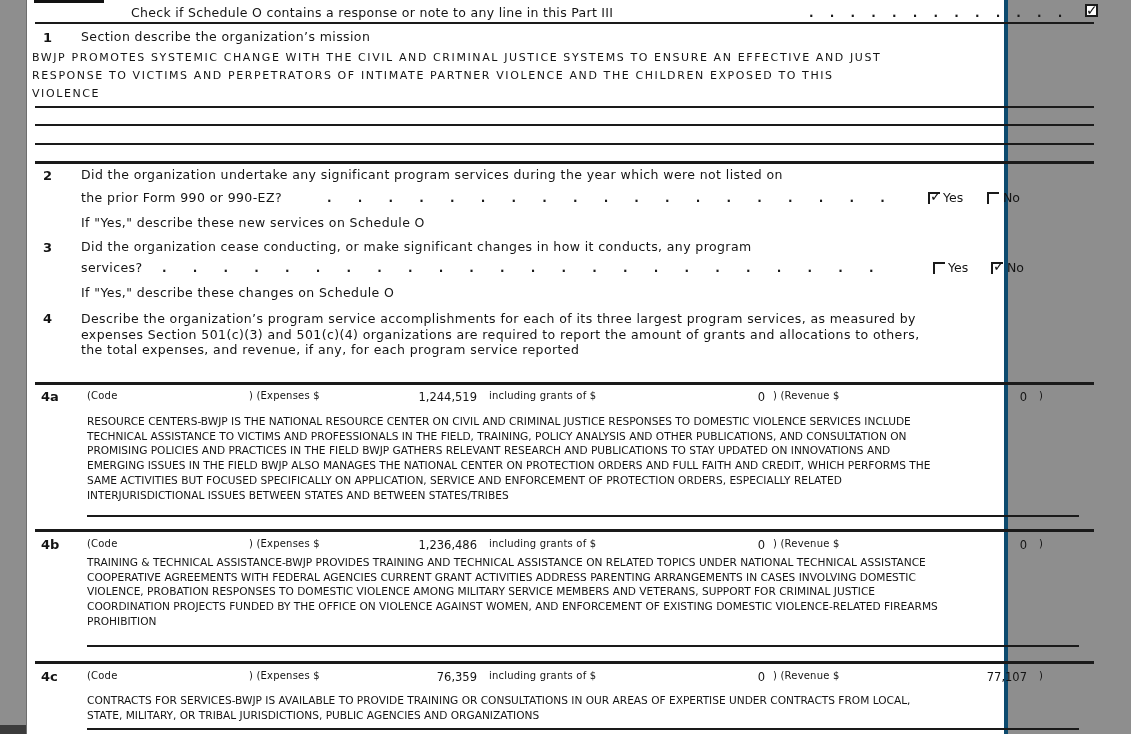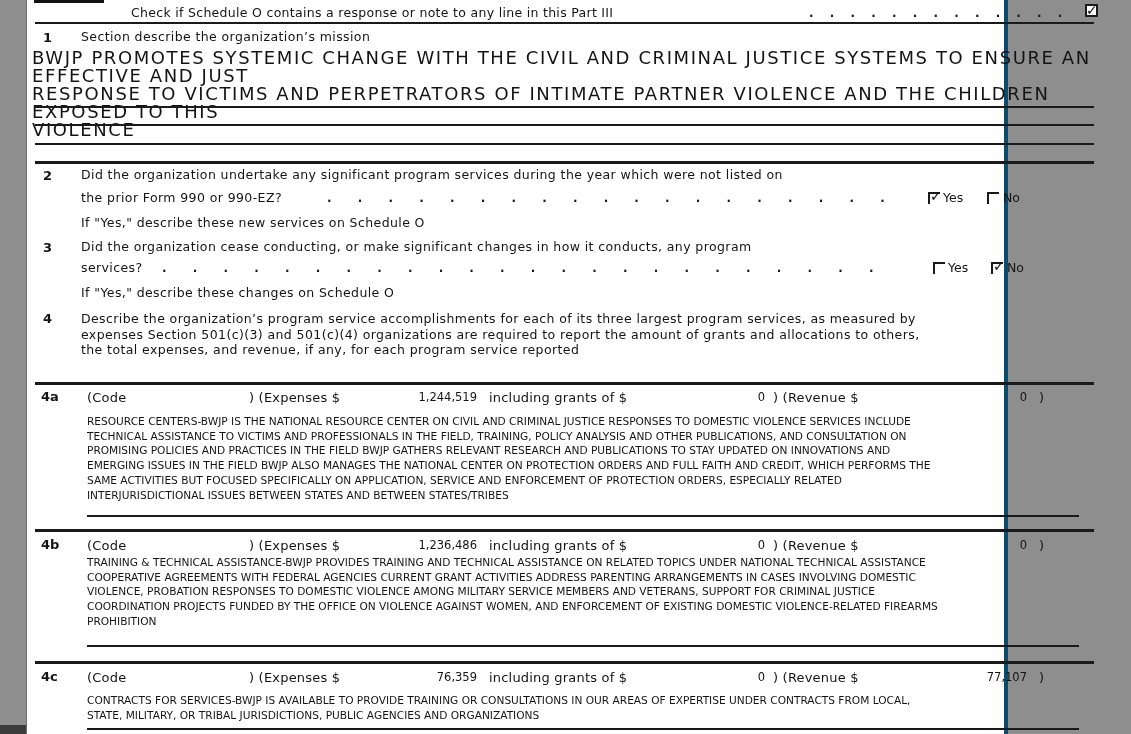--- a/index.html
+++ b/index.html
@@ -21,41 +21,41 @@
     box-sizing:border-box;
   }
   .abs{position:absolute;}
   .hline{position:absolute;left:8px;width:1059px;height:0;border-top:2px solid #1a1a1a;}
   .hline.thick{border-top-width:3px;}
   .hline.body-rule{left:60px;width:992px;border-top-width:2px;}
   .stub-bar{position:absolute;left:7px;top:0;width:70px;height:3px;background:#111;}
   .qnum{font-size:13px;font-weight:bold;}
   .qtext{font-size:12.5px;letter-spacing:0.4px;white-space:pre-line;line-height:15.5px;}
   .checkrow-text{font-size:12.5px;letter-spacing:0.3px;}
-  .mission{font-size:18px;letter-spacing:1.6px;line-height:18px;white-space:pre-line;}
+  .mission{font-size:11px;letter-spacing:1.6px;line-height:18px;white-space:pre-line;}
   .note{font-size:12.5px;letter-spacing:0.4px;}
   .dots{font-size:12px;font-weight:bold;color:#1a1a1a;overflow:hidden;white-space:nowrap;height:14px;}
   .dots.tight{word-spacing:12px;}
   .dots.wide{word-spacing:22px;}
   .cb-full{
     position:absolute;width:13px;height:13px;
     border:2px solid #1a1a1a;background:#fff;box-sizing:border-box;
   }
   .cb-bracket{
     position:absolute;width:12px;height:12px;
     border-top:2px solid #1a1a1a;border-left:2px solid #1a1a1a;
     box-sizing:border-box;
   }
   .cb-mark{
     position:absolute;left:0px;top:-5px;
     font-size:14px;font-weight:bold;color:#111;line-height:14px;
   }
   .cb-full .cb-mark{left:-1px;top:-3px;}
   .cb-label{font-size:12.5px;font-weight:normal;}
-  .hdr{font-size:13px;letter-spacing:0.2px;}
+  .hdr{font-size:10px;letter-spacing:0.2px;}
   .hdr-val{font-size:11.5px;text-align:right;}
   .desc{font-size:10.6px;line-height:14.7px;white-space:pre-line;letter-spacing:0px;}
   .dark-strip{position:absolute;left:0;bottom:0;width:26px;height:9px;background:#3c3c3c;}
 </style>
 </head>
 <body>
 
 <div class="screen">
   <div class="page">
 

